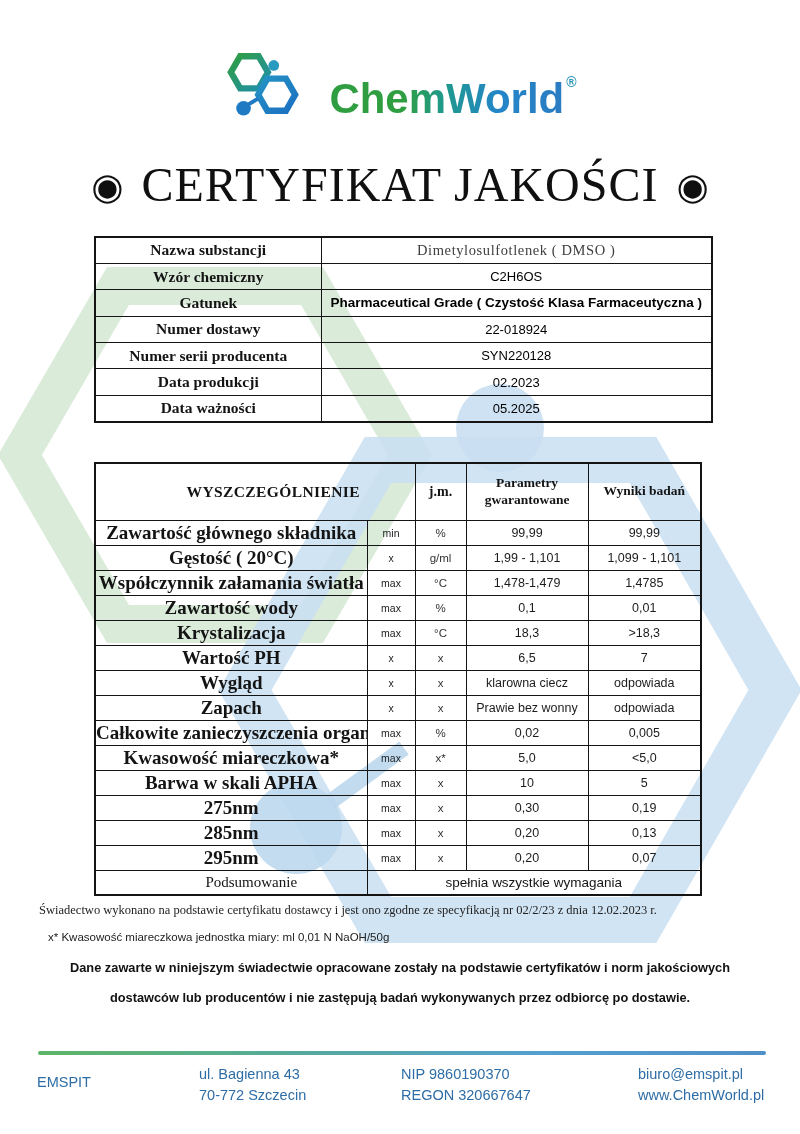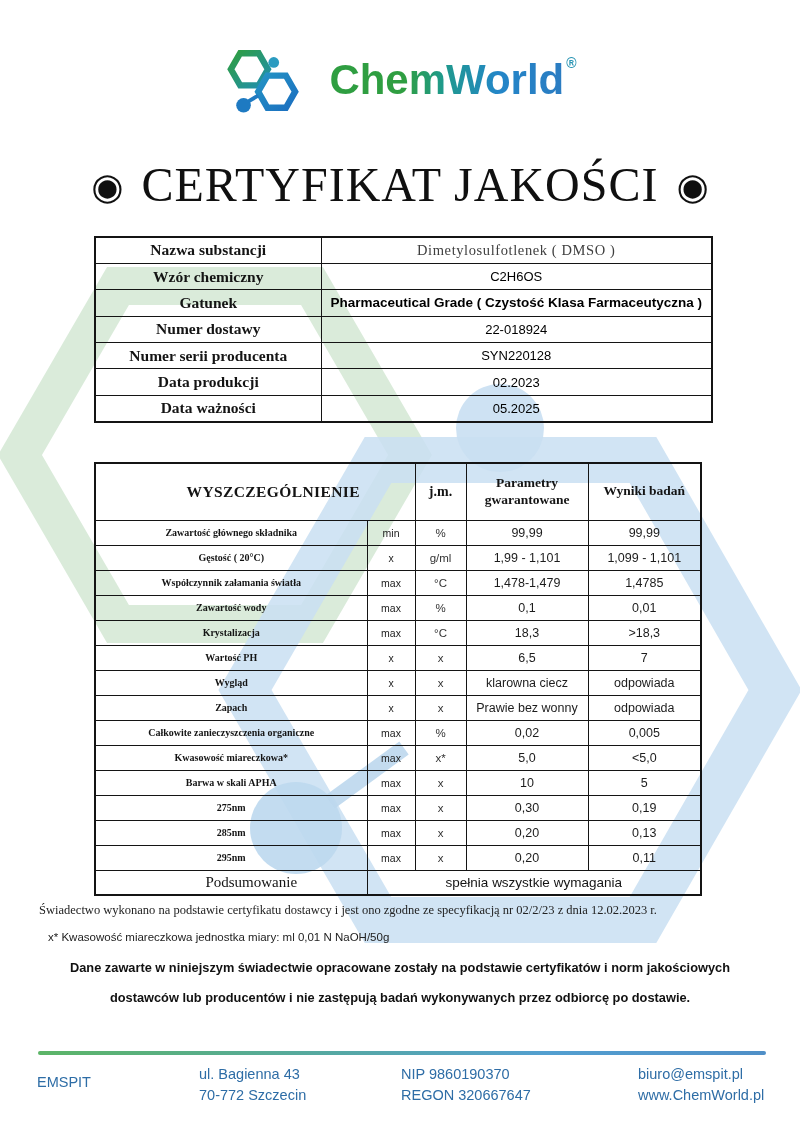--- a/index.html
+++ b/index.html
@@ -6,21 +6,21 @@
   html,body { background:#fff; }
   .page {
     position:relative; width:800px; height:1134px; background:#ffffff;
     overflow:hidden; font-family:"Liberation Sans", sans-serif; color:#141414;
   }
   .watermark { position:absolute; left:0; top:0; z-index:0; pointer-events:none; }
   .content { position:relative; z-index:1; }
 
   
   .logo-row { position:absolute; left:0; top:40px; width:800px; height:80px;
-    display:flex; align-items:center; justify-content:center; gap:24px; }
+    display:flex; align-items:flex-end; justify-content:center; gap:24px; }
   .logo-icon { width:82px; height:74px; }
   .brand-wrap { position:relative; display:flex; align-items:flex-start; }
   .brand-text {
     font-size:42px; font-weight:bold; letter-spacing:0px; line-height:1;
     background:linear-gradient(90deg,#2f9e41 0%,#2f9e41 32%,#1f9a8a 48%,#2386c8 72%,#2b7cc2 100%);
     -webkit-background-clip:text; background-clip:text; color:transparent; -webkit-text-fill-color:transparent;
   }
   .brand-reg { font-size:14px; font-weight:bold; color:#2a95b4; margin-left:2px; margin-top:-4px; }
 
   
@@ -40,21 +40,21 @@
   .r2 .ivalue { font-weight:bold; font-size:13.5px; }
 
   
   .spec-table { position:absolute; left:94px; top:462px; width:606px; border:2.5px solid #141414; }
   .spec-table td, .spec-table th { border:1.5px solid #141414; text-align:center; vertical-align:middle; overflow:hidden; }
   .spec-table thead th { height:57px; font-family:"Liberation Serif", serif; font-weight:bold; }
   .th-name { font-size:15.5px; letter-spacing:.4px;padding-left:36px; }
   .th-unit { font-size:14px; }
   .th-guar, .th-res { font-size:13.5px; line-height:1.25; padding:0 10px; }
   .spec-table tbody td { height:25px; }
-  .sname { font-family:"Liberation Serif", serif; font-weight:600; font-size:10px; white-space:nowrap; }
+  .sname { font-family:"Liberation Serif", serif; font-weight:600; font-size:19px; white-space:nowrap; }
   .slimit { font-size:10.5px; color:#222; }
   .sunit  { font-size:11.5px; color:#333; }
   .sval   { font-size:12.5px; color:#1c1c1c; }
   .ssum-label { font-family:"Liberation Serif", serif; font-weight:400; font-size:15px; height:27px;padding-left:40px; }
   .ssum-value { font-size:13.5px; }
 
   
   .note-statement { position:absolute; left:0; top:903px; width:696px; text-align:center;
     font-family:"Liberation Serif", serif; font-size:12.5px; color:#222; }
   .note-footnote { position:absolute; left:48px; top:931px; font-size:11.5px; color:#222; }
@@ -261,21 +261,21 @@
           <td class="slimit">max</td>
           <td class="sunit">x</td>
           <td class="sval">0,20</td>
           <td class="sval">0,13</td>
           </tr>
         <tr>
           <td class="sname">295nm</td>
           <td class="slimit">max</td>
           <td class="sunit">x</td>
           <td class="sval">0,20</td>
-          <td class="sval">0,11</td>
+          <td class="sval">0,07</td>
           </tr>
         <tr>
           <td class="ssum-label">Podsumowanie</td>
           <td class="ssum-value" colspan="4">spełnia wszystkie wymagania</td>
         </tr>
       </tbody>
     </table>
 
     <div class="note-statement">Świadectwo wykonano na podstawie certyfikatu dostawcy i jest ono zgodne ze specyfikacją nr 02/2/23 z dnia 12.02.2023 r.</div>
     <div class="note-footnote">x* Kwasowość miareczkowa jednostka miary: ml 0,01 N NaOH/50g</div>

